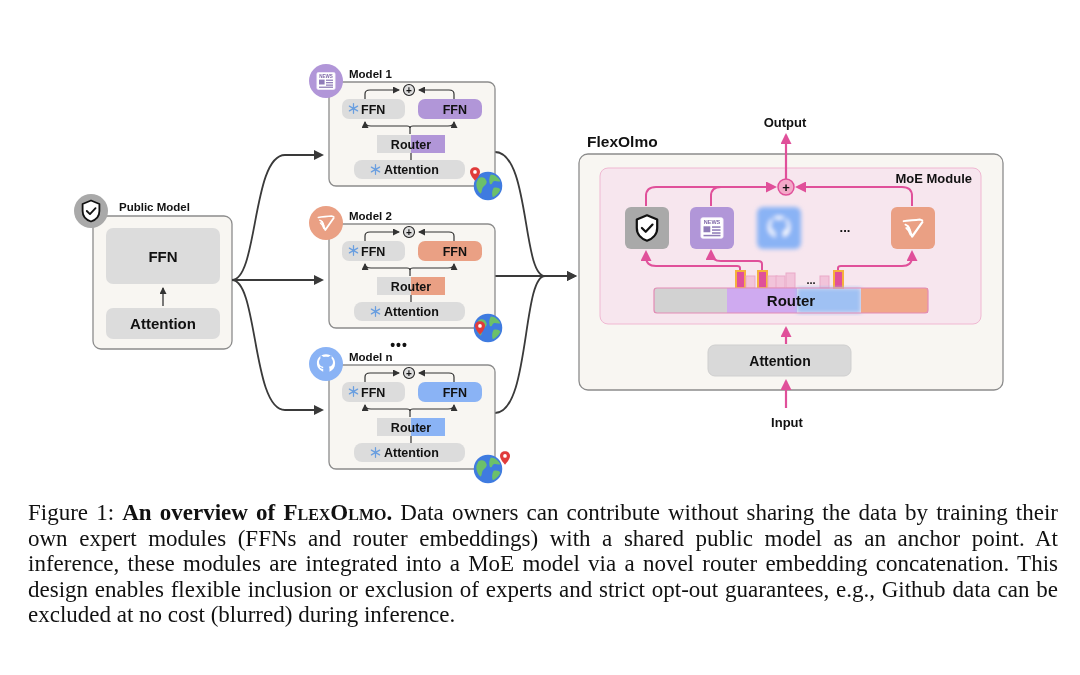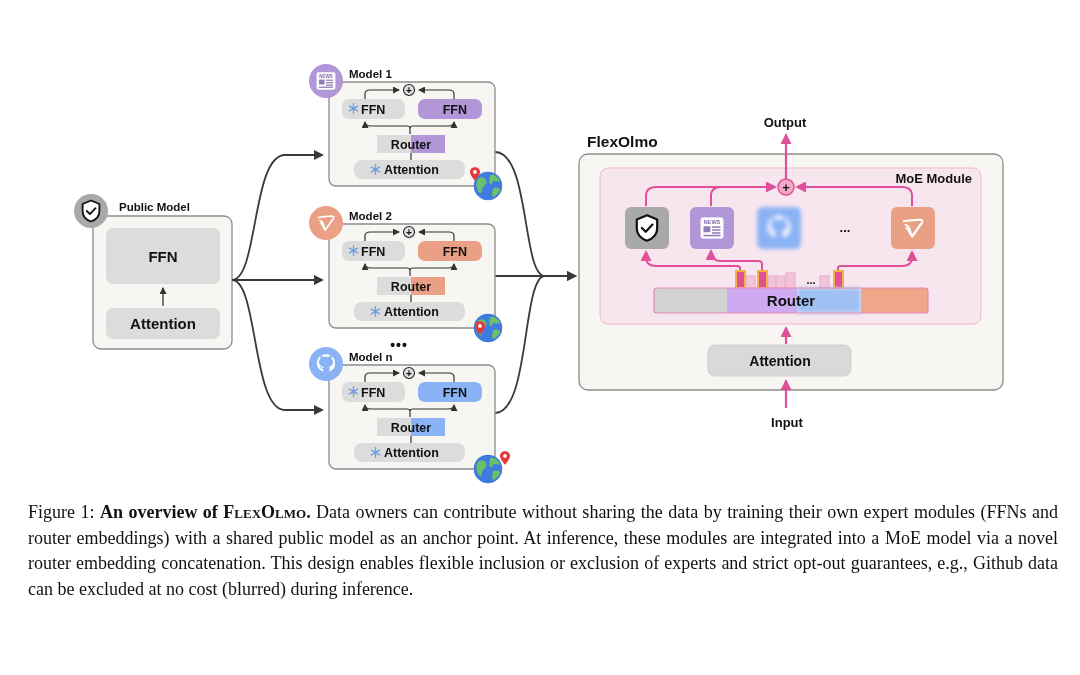--- a/index.html
+++ b/index.html
@@ -1,21 +1,21 @@
 <!DOCTYPE html>
 <html><head>
 <meta charset="utf-8">
 <style>
   html, body { margin:0; padding:0; background:#ffffff; }
   body { width:1080px; height:675px; position:relative; overflow:hidden; font-family:"Liberation Sans", sans-serif; }
   #diagram { position:absolute; left:0; top:0; width:1080px; height:490px; }
   .lbl { font-family:"Liberation Sans", sans-serif; font-weight:bold; fill:#111; }
   .caption {
     position:absolute; left:28px; top:500px; width:1030px;
-    font-family:"Liberation Serif", serif; font-size:18px; line-height:25.5px; color:#111;
+    font-family:"Liberation Serif", serif; font-size:23px; line-height:25.5px; color:#111;
     text-align:justify;
   }
   .sc { font-variant:small-caps; }
 </style>
 </head>
 <body>
 
 <svg id="diagram" viewBox="0 0 1080 490" xmlns="http://www.w3.org/2000/svg">
   <defs>
     <marker id="arrDark" markerWidth="10" markerHeight="10" refX="8" refY="5" orient="auto" markerUnits="userSpaceOnUse">

